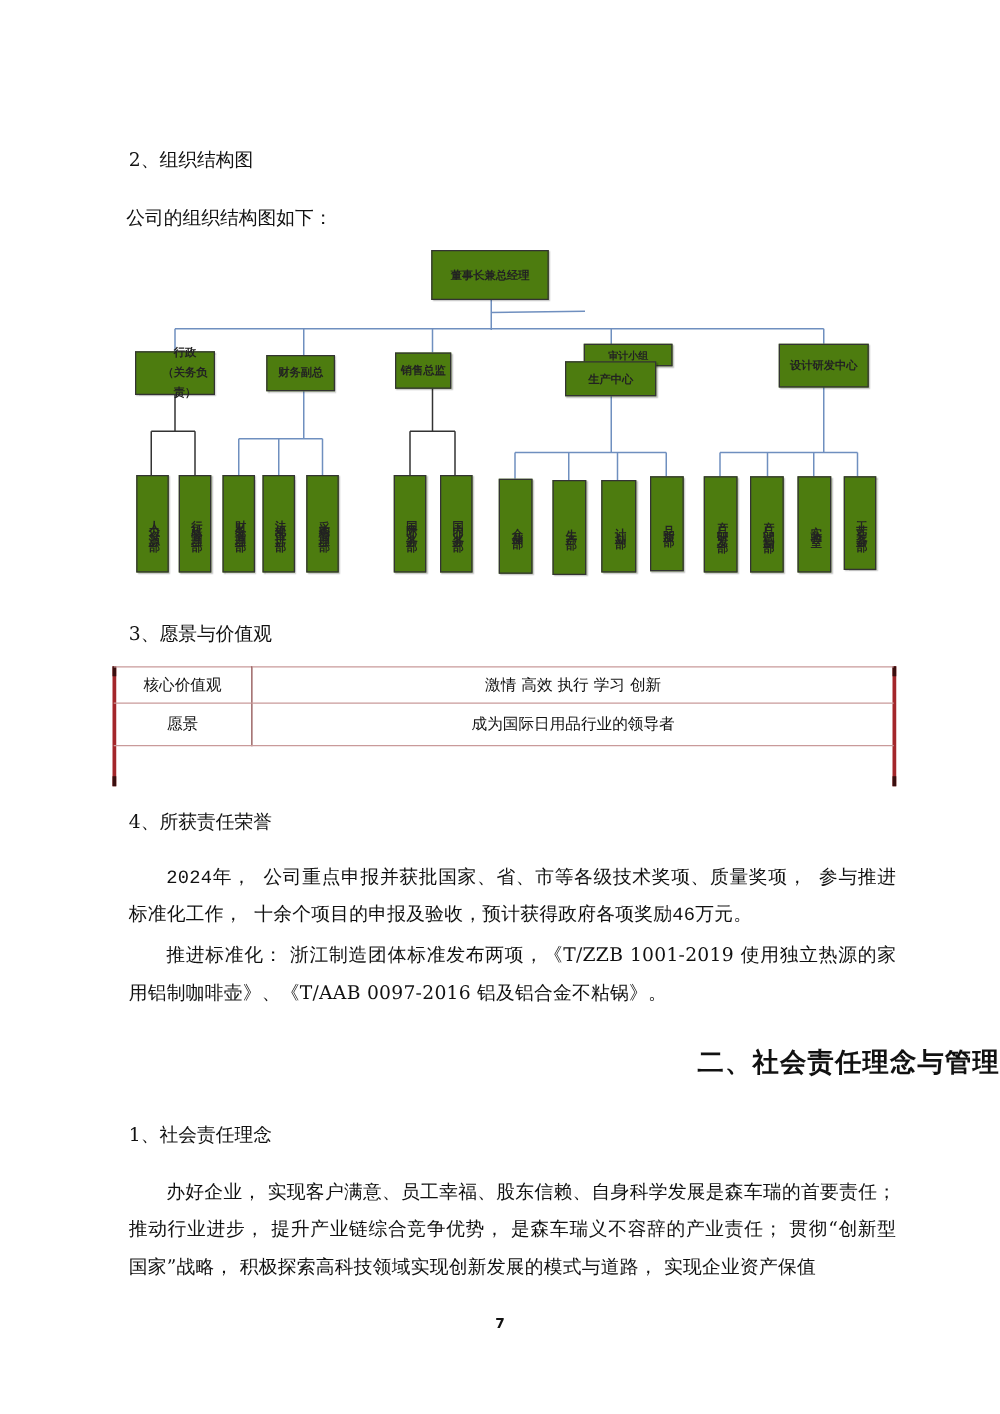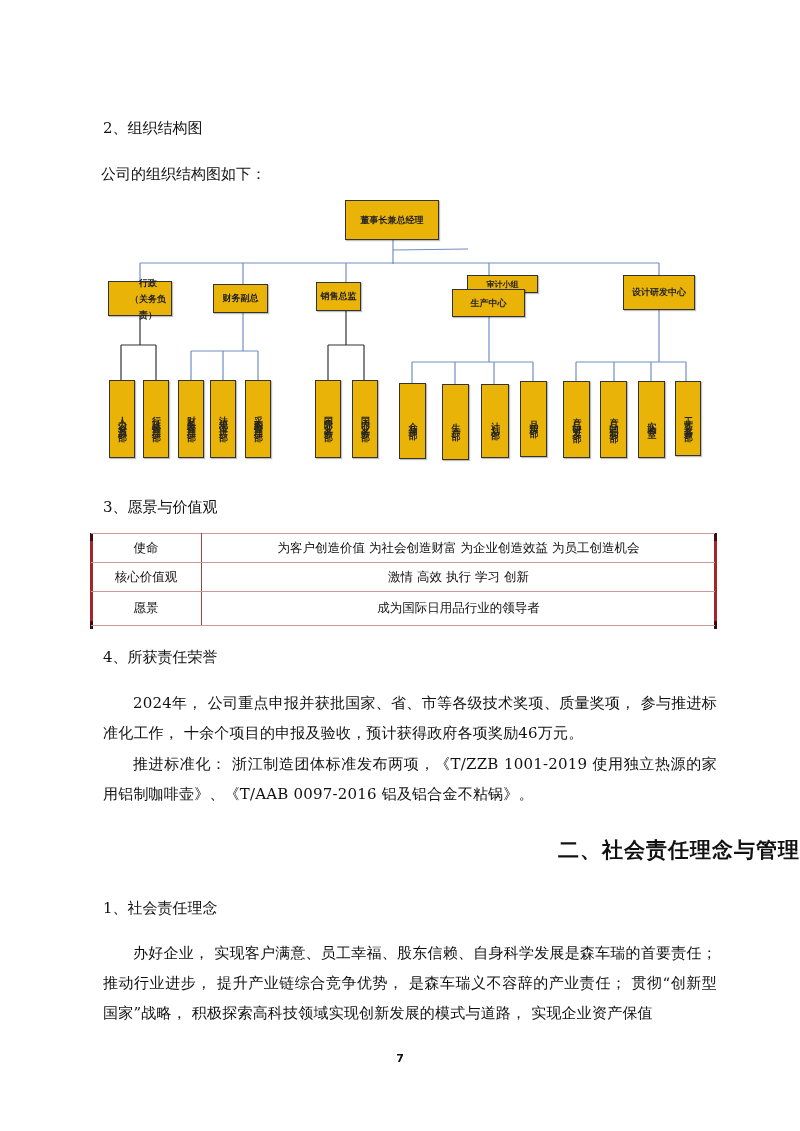--- a/index.html
+++ b/index.html
@@ -6,21 +6,21 @@
   body { width: 800px; height: 1131px; position: relative; overflow: hidden;
          font-family: "DejaVu Serif", "Liberation Serif", serif; color: #111; }
   .abs { position: absolute; }
   .h-sec { font-size: 15px; left: 103px; }
   .para { position: absolute; left: 103px; width: 614px; font-size: 15px; line-height: 30px; text-indent: 30px; text-align: justify; letter-spacing: 0.2px; }
 
   
   #org { position: absolute; left: 0; top: 0; width: 800px; height: 480px; pointer-events: none; }
   #org .line { stroke: #6f8fbf; stroke-width: 1.2; fill: none; }
   #org .line-dark { stroke: #333; stroke-width: 1.2; fill: none; }
-  .obox { position: absolute; border: 1.5px solid #333; background: #eab308; box-shadow: 1px 1px 1px rgba(0,0,0,0.25);
+  .obox { position: absolute; border: 1.5px solid #333; background: #4d7c0f; box-shadow: 1px 1px 1px rgba(0,0,0,0.25);
           display: flex; align-items: center; justify-content: center; text-align: center;
           font-family: "DejaVu Sans", "Liberation Sans", sans-serif; font-size: 9px; font-weight: bold; color: #222; box-sizing: border-box; }
   .obox.vert { writing-mode: vertical-rl; text-orientation: upright; letter-spacing: 4px; font-size: 9px; }
   .obox.two { flex-direction: column; line-height: 16px; }
 
   
   .vtable { position: absolute; left: 91px; top: 533px; width: 624px; border-collapse: collapse;
             font-size: 12.5px; font-family: "DejaVu Serif", "Liberation Serif", serif; }
   .vtable td { border-top: 1px solid #c99a9a; border-bottom: 1px solid #c99a9a; text-align: center; height: 28px; padding: 0; }
   .vtable td.k { width: 110px; border-right: 1px solid #8a4a4a; }
@@ -119,37 +119,33 @@
 <div class="obox vert" style="left:600px; top:381px; width:27px; height:77px;">产品试制部</div>
 <div class="obox vert" style="left:638px; top:381px; width:27px; height:77px;">实验室</div>
 <div class="obox vert" style="left:675px; top:381px; width:26px; height:75px;">工艺装备部</div>
 
 <div class="abs h-sec" style="top:498px;">3、愿景与价值观</div>
 
 <div class="tb-left"></div>
 <div class="tb-right"></div>
 <table class="vtable">
   <tbody>
-      <tr>
-    <td class="k">使命</td>
-    <td>为客户创造价值 为社会创造财富 为企业创造效益 为员工创造机会</td>
-  </tr>
   <tr>
     <td class="k">核心价值观</td>
     <td>激情 高效 执行 学习 创新</td>
   </tr>
   <tr>
     <td class="k">愿景</td>
     <td>成为国际日用品行业的领导者</td>
   </tr>
 </tbody>
   </table>
 
 <div class="abs h-sec" style="top:648px;">4、所获责任荣誉</div>
-<div class="para" style="top:688px;">2024年， 公司重点申报并获批国家、省、市等各级技术奖项、质量奖项， 参与推进标准化工作，  十余个项目的申报及验收，预计获得政府各项奖励46万元。</div>
+<div class="para" style="top:688px;font-family:Liberation Mono, monospace;">2024年， 公司重点申报并获批国家、省、市等各级技术奖项、质量奖项， 参与推进标准化工作，  十余个项目的申报及验收，预计获得政府各项奖励46万元。</div>
 <div class="para" style="top:749px;">推进标准化： 浙江制造团体标准发布两项，《T/ZZB 1001-2019 使用独立热源的家用铝制咖啡壶》、《T/AAB 0097-2016 铝及铝合金不粘锅》。</div>
 
 <div class="big-title">二、社会责任理念与管理</div>
 
 <div class="abs h-sec" style="top:899px;">1、社会责任理念</div>
 <div class="para" style="top:938px;">办好企业， 实现客户满意、员工幸福、股东信赖、自身科学发展是森车瑞的首要责任；推动行业进步， 提升产业链综合竞争优势， 是森车瑞义不容辞的产业责任； 贯彻“创新型国家”战略， 积极探索高科技领域实现创新发展的模式与道路， 实现企业资产保值</div>
 
 <div class="page-num">7</div>
 
 </body></html>

